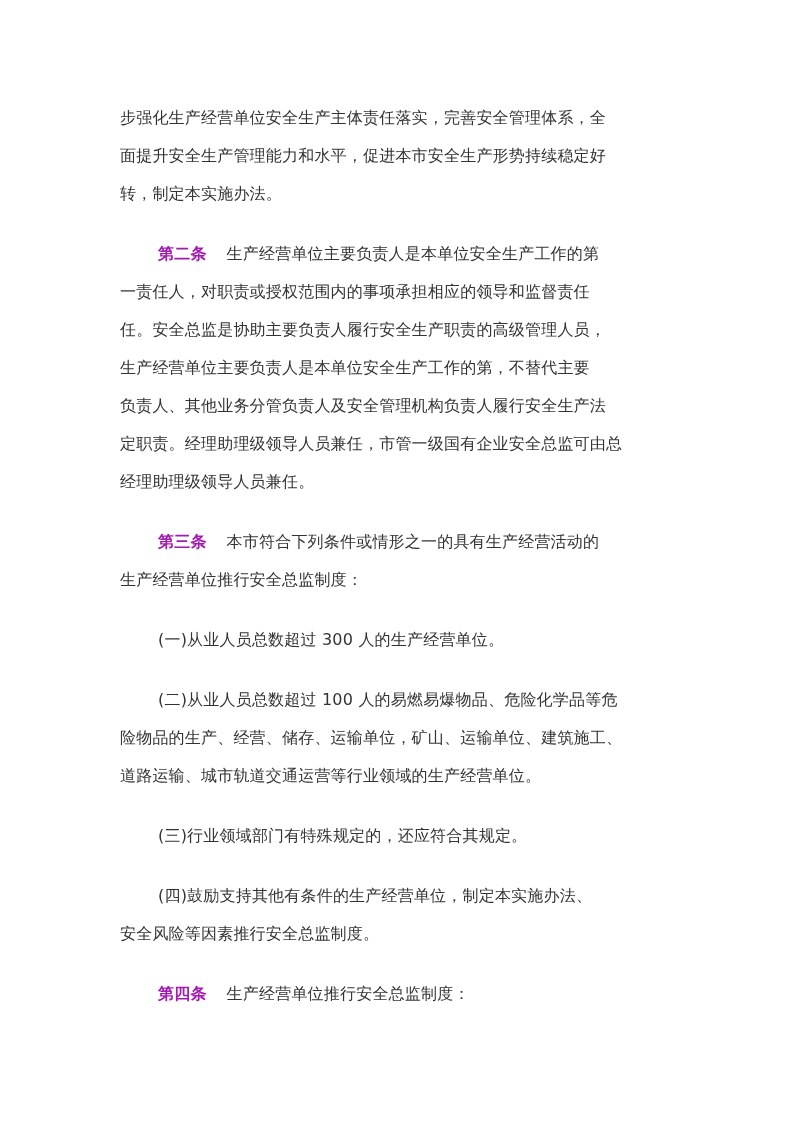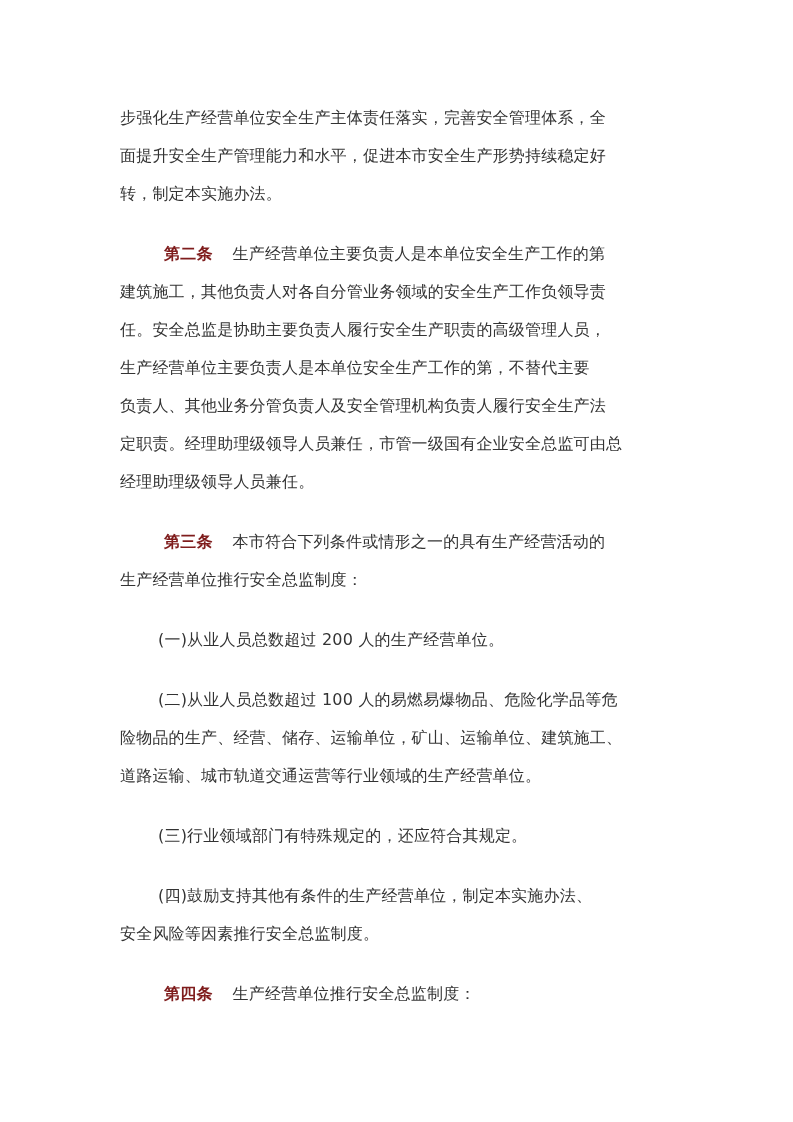--- a/index.html
+++ b/index.html
@@ -1,47 +1,47 @@
 <!DOCTYPE html>
 <html><head>
   <meta charset="utf-8">
   <style>
     html, body { margin: 0; padding: 0; background: #ffffff; }
     body { width: 793px; height: 1122px; position: relative; overflow: hidden;
       font-family: "DejaVu Sans", "Liberation Sans", sans-serif; color: #333333; }
     .page { position: absolute; left: 120px; top: 100px; width: 560px; }
     .line { position: absolute; left: 0; white-space: nowrap; font-size: 16px; line-height: 24px; letter-spacing: 0.2px; }
     .indent { left: 38px; }
-    .bold { font-weight: bold; color: #7f1d1d; margin-left: 6px; }
+    .bold { font-weight: bold; color: #a21caf; }
     .gap { display: inline-block; width: 20px; }
   </style>
 </head>
 <body>
 
 <div class="page">
   <div class="line" style="top:6px">步强化生产经营单位安全生产主体责任落实，完善安全管理体系，全</div>
   <div class="line" style="top:44px">面提升安全生产管理能力和水平，促进本市安全生产形势持续稳定好</div>
   <div class="line" style="top:82px">转，制定本实施办法。</div>
 
   <div class="line indent" style="top:142px">
     <span class="bold">第二条</span><span class="gap"></span><span>生产经营单位主要负责人是本单位安全生产工作的第</span>
   </div>
-  <div class="line" style="top:180px">建筑施工，其他负责人对各自分管业务领域的安全生产工作负领导责</div>
+  <div class="line" style="top:180px">一责任人，对职责或授权范围内的事项承担相应的领导和监督责任</div>
   <div class="line" style="top:218px">任。安全总监是协助主要负责人履行安全生产职责的高级管理人员，</div>
   <div class="line" style="top:256px">生产经营单位主要负责人是本单位安全生产工作的第，不替代主要</div>
   <div class="line" style="top:294px">负责人、其他业务分管负责人及安全管理机构负责人履行安全生产法</div>
   <div class="line" style="top:332px">定职责。经理助理级领导人员兼任，市管一级国有企业安全总监可由总</div>
   <div class="line" style="top:370px">经理助理级领导人员兼任。</div>
 
   <div class="line indent" style="top:430px">
     <span class="bold">第三条</span><span class="gap"></span><span>本市符合下列条件或情形之一的具有生产经营活动的</span>
   </div>
   <div class="line" style="top:468px">生产经营单位推行安全总监制度：</div>
 
-  <div class="line indent" style="top:528px">(一)从业人员总数超过 200 人的生产经营单位。</div>
+  <div class="line indent" style="top:528px">(一)从业人员总数超过 300 人的生产经营单位。</div>
 
   <div class="line indent" style="top:588px">(二)从业人员总数超过 100 人的易燃易爆物品、危险化学品等危</div>
   <div class="line" style="top:626px">险物品的生产、经营、储存、运输单位，矿山、运输单位、建筑施工、</div>
   <div class="line" style="top:664px">道路运输、城市轨道交通运营等行业领域的生产经营单位。</div>
 
   <div class="line indent" style="top:724px">(三)行业领域部门有特殊规定的，还应符合其规定。</div>
 
   <div class="line indent" style="top:784px">(四)鼓励支持其他有条件的生产经营单位，制定本实施办法、</div>
   <div class="line" style="top:822px">安全风险等因素推行安全总监制度。</div>
 

